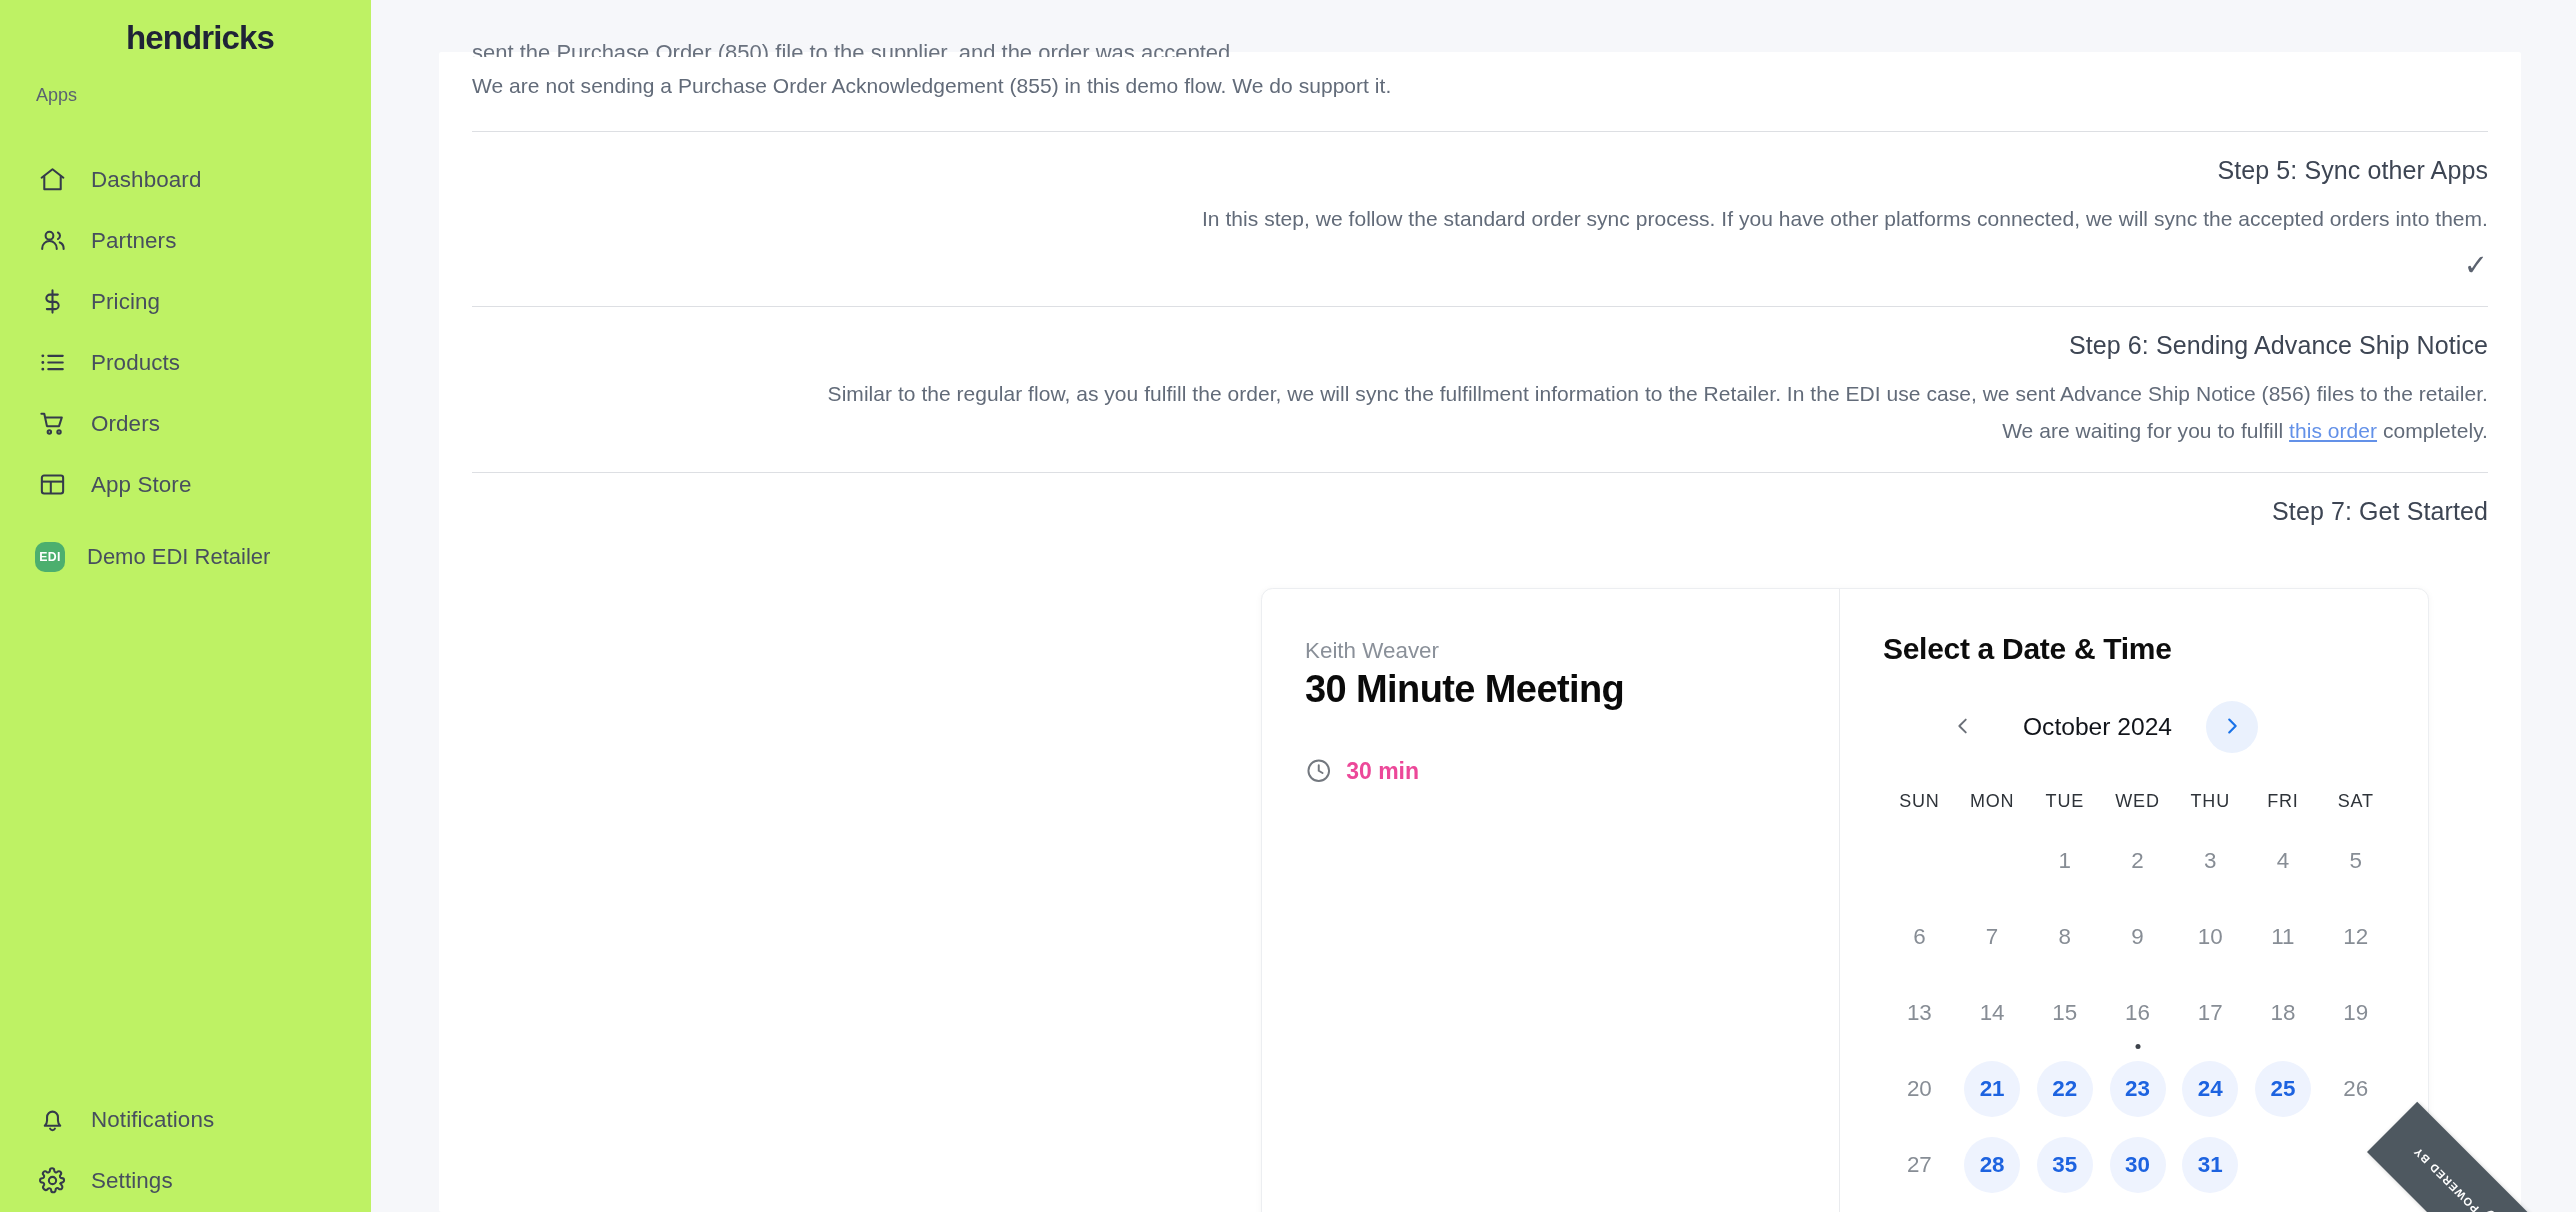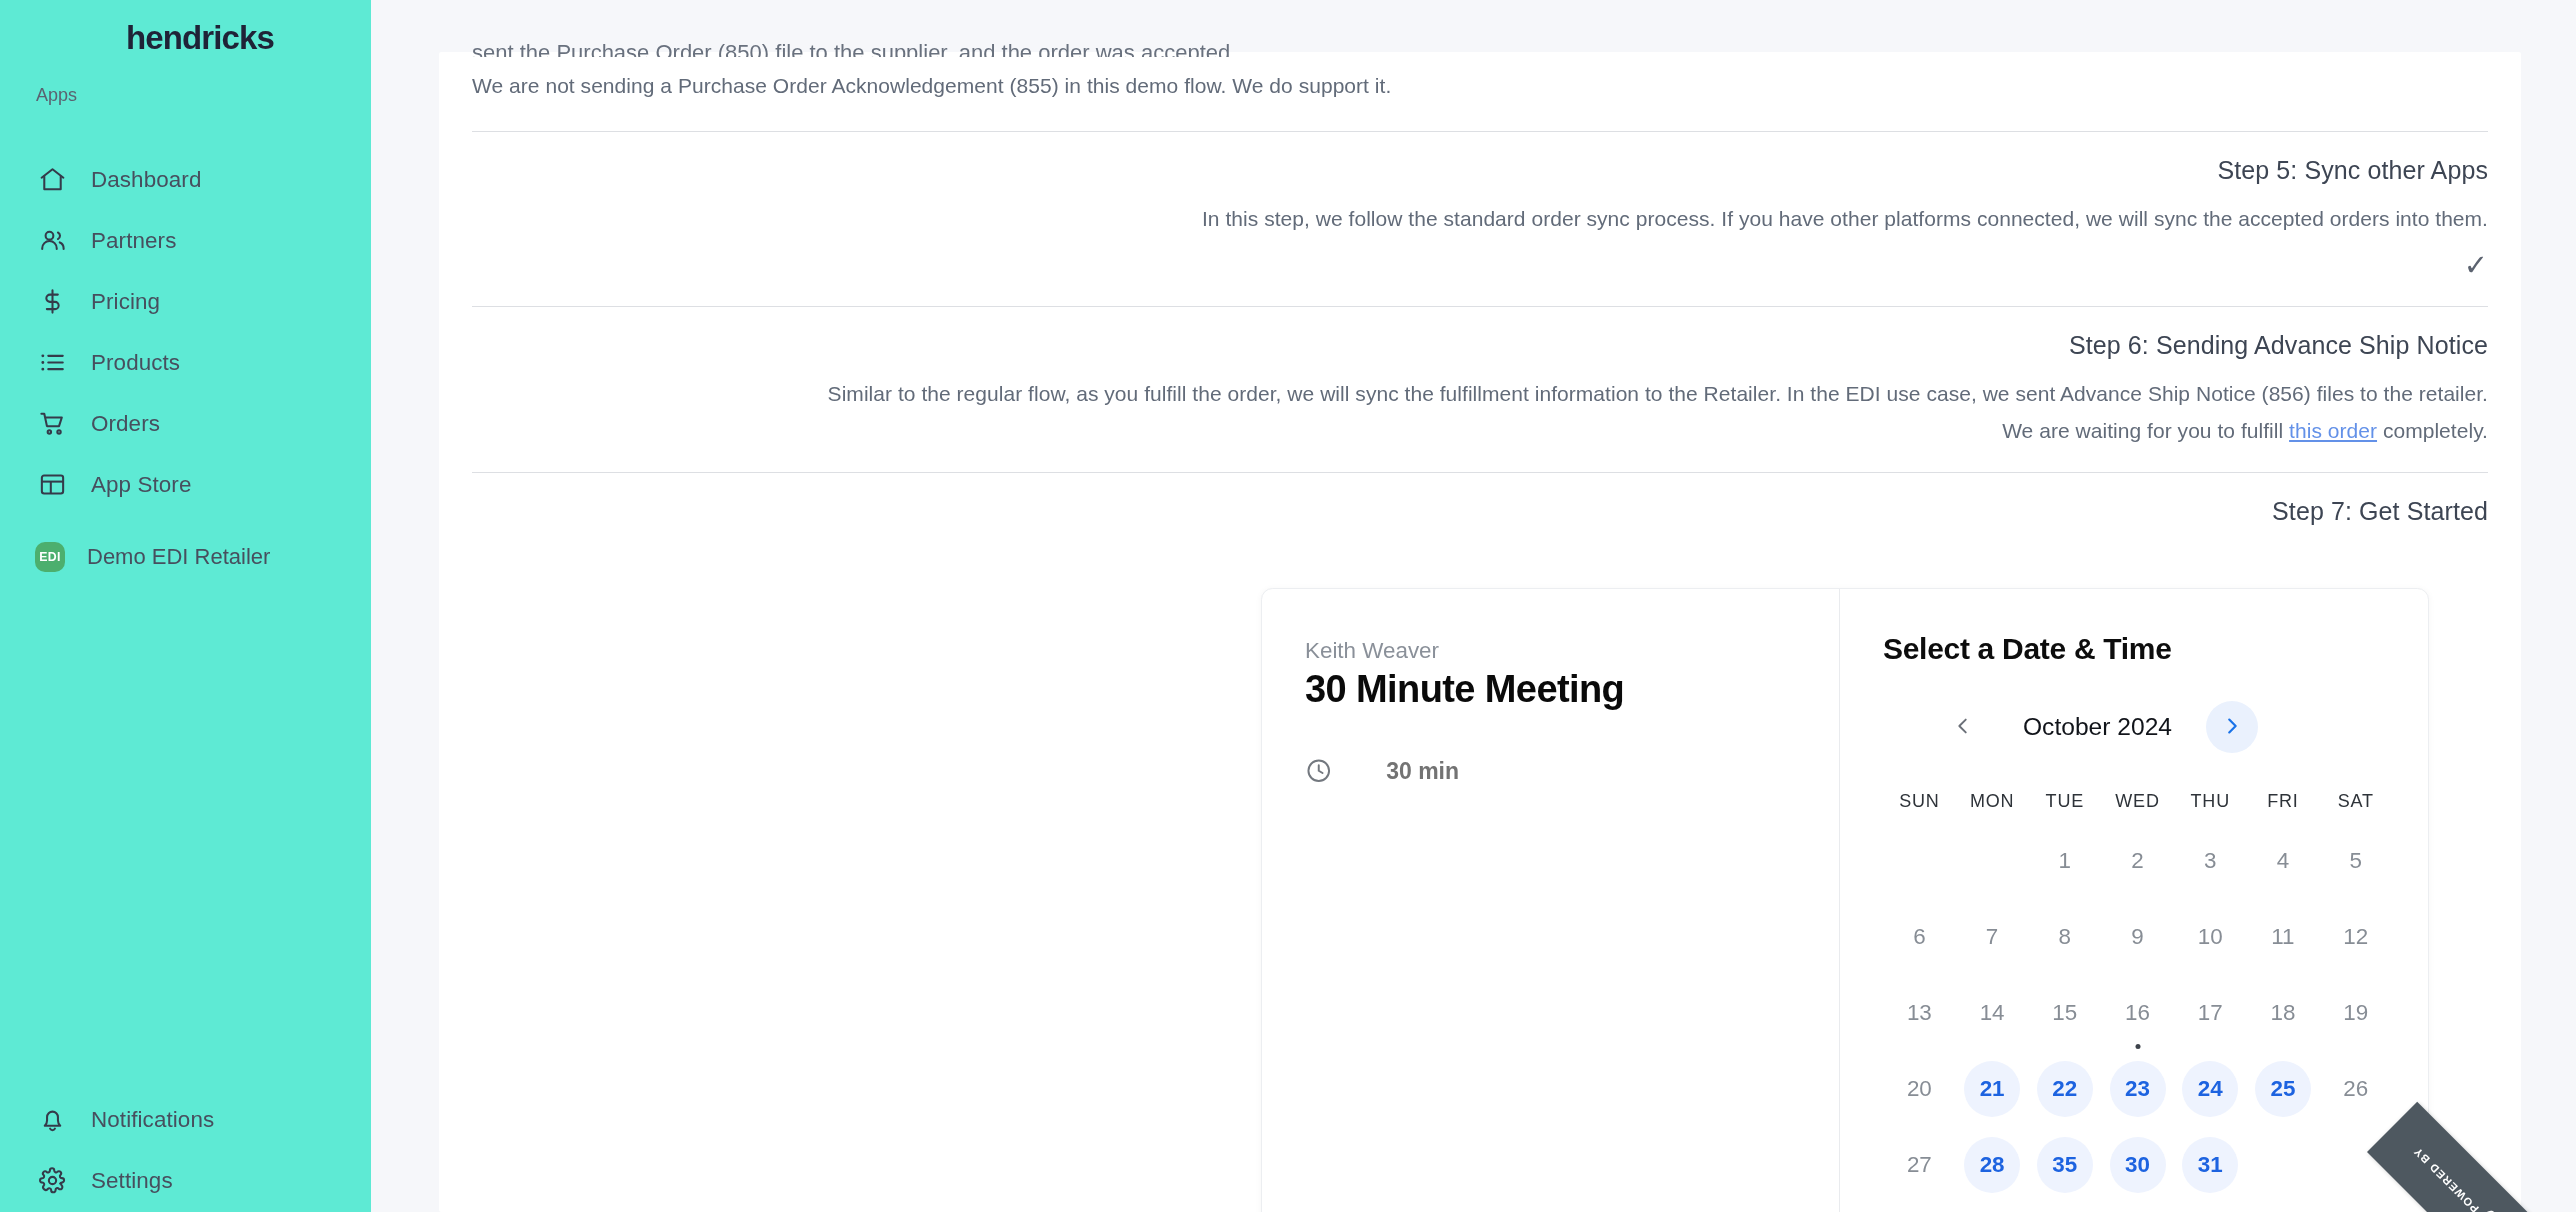--- a/index.html
+++ b/index.html
@@ -7,21 +7,21 @@
   body {
     font-family:"Liberation Sans", sans-serif;
     background:#f6f7fa;
     color:#3f4a58;
     -webkit-font-smoothing:antialiased;
   }
 
   
   #sidebar{
     position:absolute; left:0; top:0; width:401px; height:1213px;
-    background:#5eead4; border-right:0.7px solid #e8eaee;
+    background:#bef264; border-right:0.7px solid #e8eaee;
     display:flex; flex-direction:column;
   }
   #brand{
     font-size:33px; font-weight:700; color:#1f2337;
     letter-spacing:-0.9px; text-align:center;
     padding:20px 0 0 0; line-height:1.1;
   }
   #nav-main{ margin-top:43px; }
   .nav-item{
     display:flex; align-items:center; gap:23px;
@@ -118,21 +118,21 @@
   }
   #cal-host{ font-size:22.4px; color:#8a9099; margin-bottom:4.3px; }
   #cal-title{
     font-size:38px; font-weight:700; color:#0a0a0a;
     letter-spacing:-0.6px; line-height:1.15;
   }
   #cal-dur{
     display:flex; align-items:center; gap:13.7px; margin-top:45px;
     color:#73787f;
   }
-  #cal-dur .lbl{ font-size:23px; font-weight:700; color:#737373;margin-left:40px; }
+  #cal-dur .lbl{ font-size:23px; font-weight:700; color:#ec4899; }
 
   #cal-right{
     flex:1 1 auto; padding:43px 36px 0 43px; position:relative;
   }
   #cal-h{
     font-size:30px; font-weight:700; color:#0d0d0d;
     letter-spacing:-0.3px; margin-bottom:35px;
   }
   #cal-nav{
     display:flex; align-items:center; justify-content:center;

